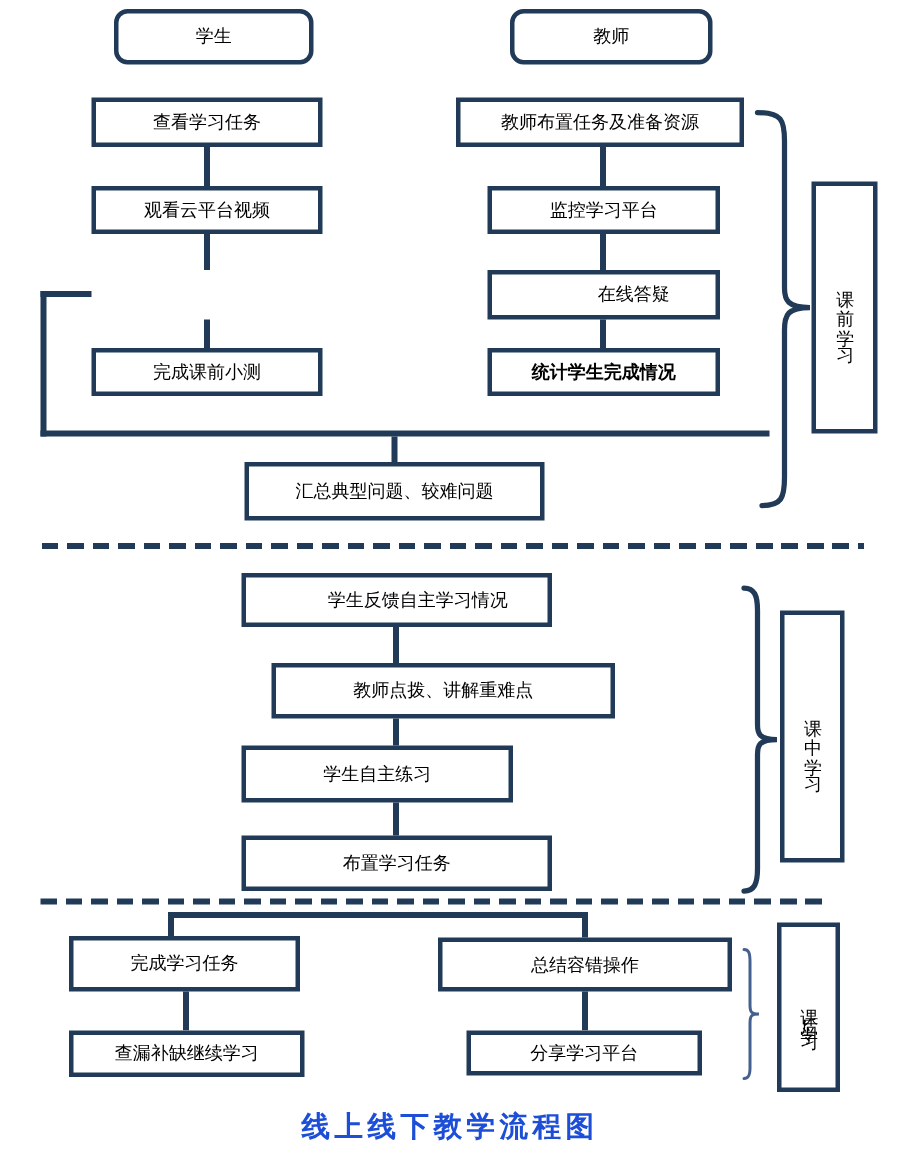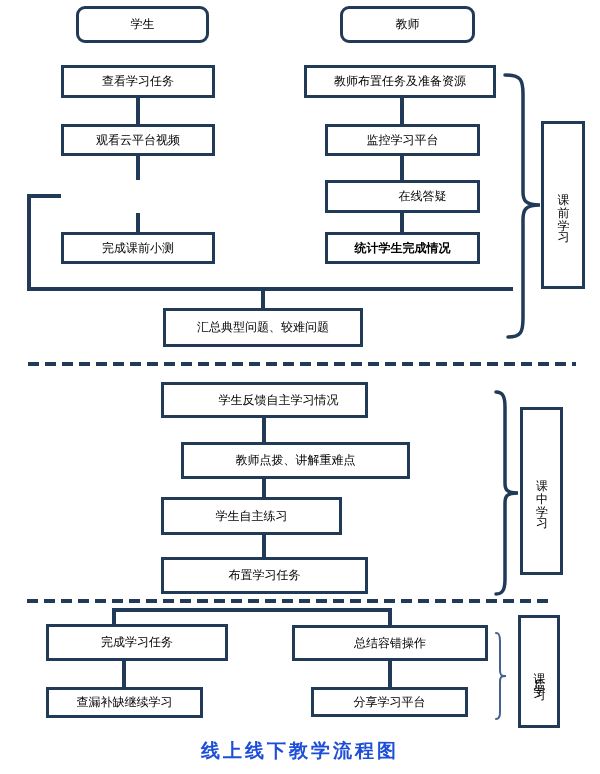--- a/index.html
+++ b/index.html
@@ -100,21 +100,21 @@
     <path d="M6,4 C13,4 15,9 15,19 L15,95 C15,101 16,105 28,105 C16,105 15,109 15,115 L15,191 C15,201 13,206 6,206"></path>
   </svg>
   <div class="box vbox" style="left:520px;top:407px;width:43px;height:168px;letter-spacing:13px;padding-top:10px;">课中学习</div>
 
   <div class="dashed" style="left:27px;top:599px;width:526px;"></div>
 
   <div class="conn" style="left:112px;top:608px;width:280px;height:4px;"></div>
   <div class="conn" style="left:112px;top:608px;width:4px;height:17px;"></div>
   <div class="conn" style="left:388px;top:608px;width:4px;height:18px;"></div>
 
-  <div class="box" style="left:46px;top:624px;width:182px;height:37px;text-align:right;">完成学习任务</div>
+  <div class="box" style="left:46px;top:624px;width:154px;height:37px;text-align:right;">完成学习任务</div>
   <div class="conn" style="left:122px;top:661px;width:4px;height:26px;"></div>
   <div class="box" style="left:46px;top:687px;width:157px;height:31px;">查漏补缺继续学习</div>
 
   <div class="box" style="left:292px;top:625px;width:196px;height:36px;">总结容错操作</div>
   <div class="conn" style="left:388px;top:661px;width:4px;height:26px;"></div>
   <div class="box" style="left:311px;top:687px;width:157px;height:30px;">分享学习平台</div>
 
   <svg class="brace thin" style="left:493px;top:630px;" width="16" height="92" viewBox="0 0 16 92">
     <path d="M3,3 C6,3 7,5 7,11 L7,40 C7,45 8,46 13,46 C8,46 7,47 7,52 L7,82 C7,87 6,89 3,89"></path>
   </svg>

